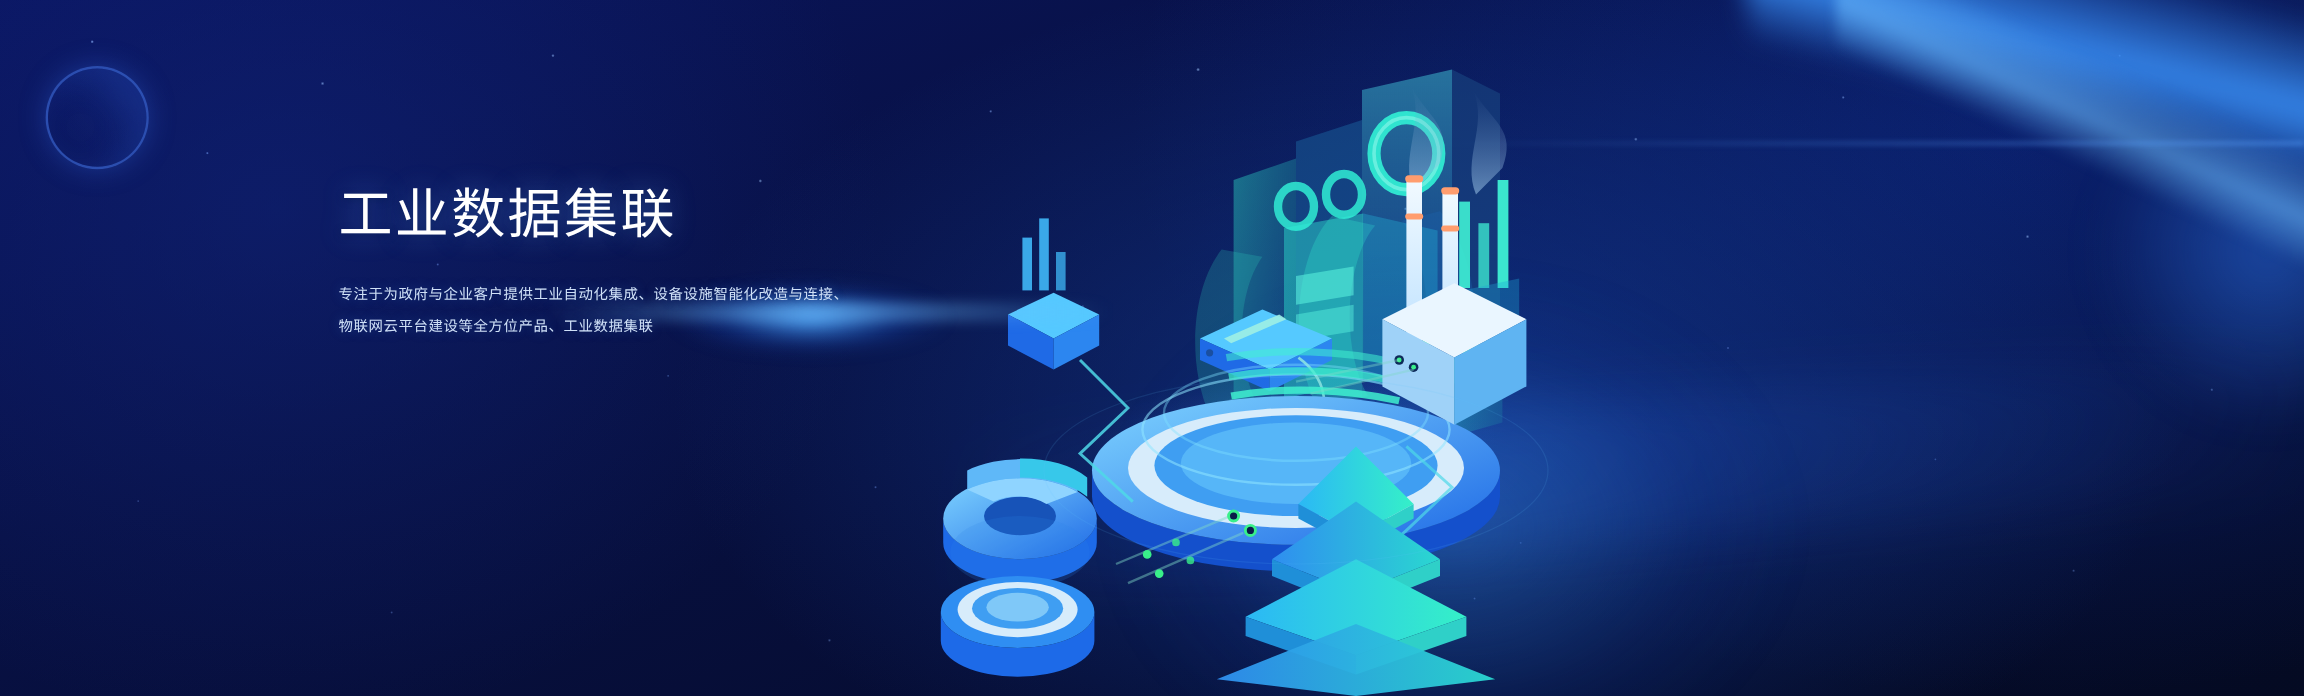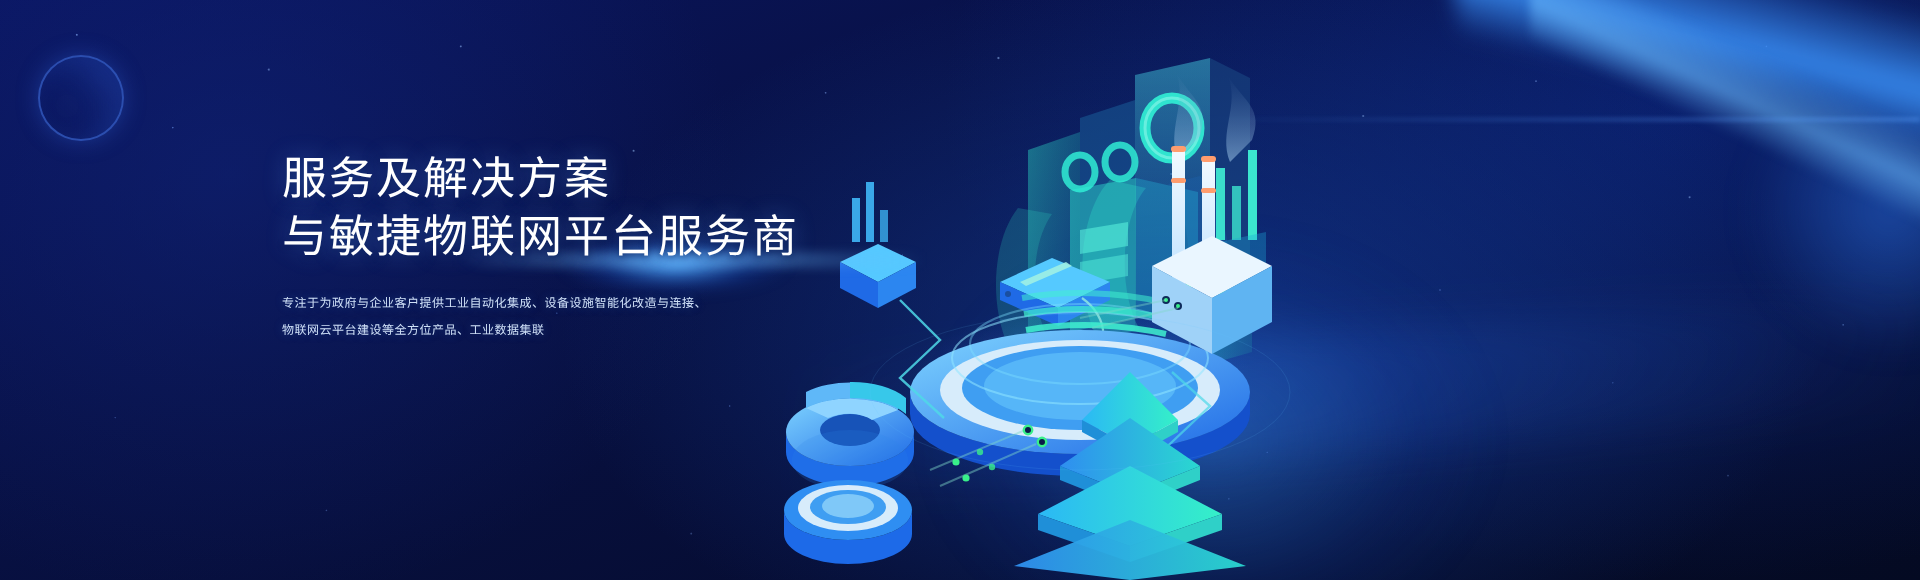--- a/index.html
+++ b/index.html
@@ -337,21 +337,20 @@
       </g>
 
       <ellipse cx="300" cy="392" rx="210" ry="78" fill="none" stroke="#5fc8ff" stroke-width="1" opacity=".12"></ellipse>
     </svg>
   </div>
 
   <div class="title-glow"></div>
   <div class="title-glow2"></div>
 
   <div class="copy">
-    <div class="headline">服务及解决方案</div>
-    <div class="headline">与敏捷物联网平台服务商</div>
+    <div class="headline">工业数据集联</div>
     <div class="sub">
       <div class="sub-line">专注于为政府与企业客户提供工业自动化集成、设备设施智能化改造与连接、</div>
       <div class="sub-line">物联网云平台建设等全方位产品、工业数据集联</div>
     </div>
   </div>
 
 </div>
 
 </body></html>

